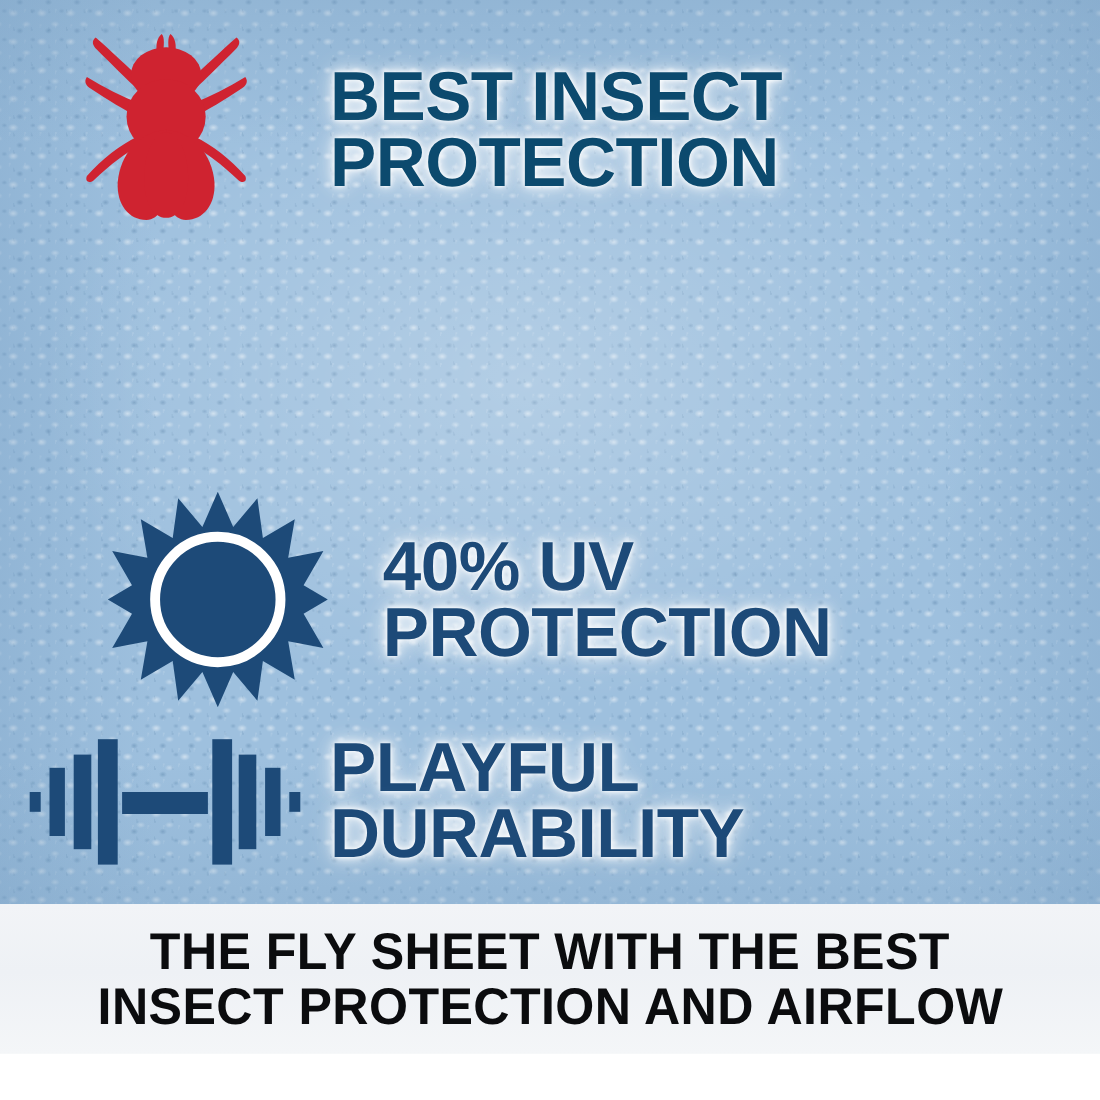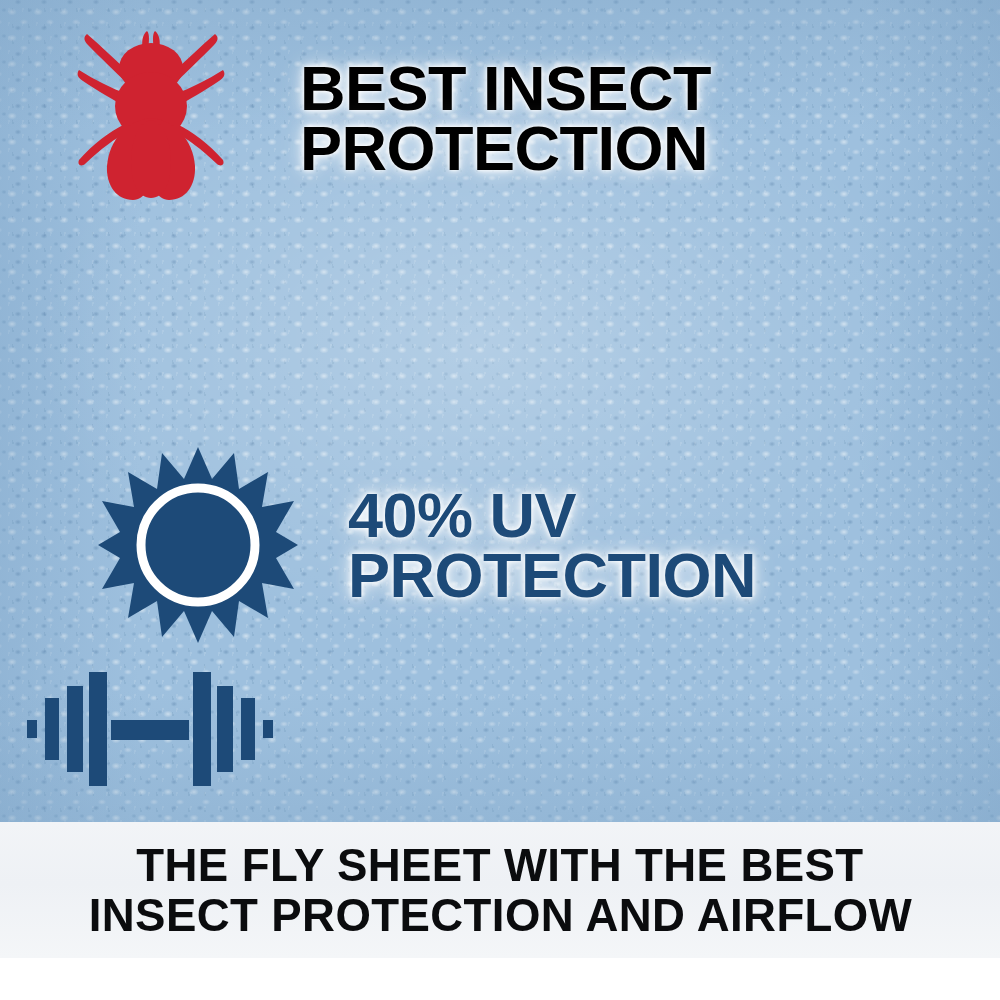--- a/index.html
+++ b/index.html
@@ -83,21 +83,21 @@
     font-size:63px;
     line-height:.96;
     letter-spacing:-.5px;
     white-space:pre-line;
     text-shadow:
        0 0 4px rgba(255,255,255,.95),
        0 0 9px rgba(255,255,255,.92),
        0 0 16px rgba(255,255,255,.70),
        0 0 26px rgba(255,255,255,.45);
   }
-  .label.red  { color:#000000; }
+  .label.red  { color:#0c4a6e; }
   .label.navy { color:#1d4a78; }
 
   
   #row-insect     { left:0;  top:28px;  width:1000px; height:180px; }
   #row-airflow    { left:0;  top:222px; width:1000px; height:195px; }
   #row-uv         { left:0;  top:440px; width:1000px; height:210px;margin-left:48px; }
   #row-durability { left:0;  top:648px; width:1000px; height:160px; }
 
   svg { display:block; overflow:visible; }
 </style>
@@ -176,20 +176,24 @@
 
           <rect x="86" y="62" width="78" height="20"></rect>
 
           <rect x="168" y="14" width="18" height="114"></rect>
           <rect x="192" y="28" width="16" height="86"></rect>
           <rect x="216" y="40" width="14" height="62"></rect>
           <rect x="238" y="62" width="10" height="18"></rect>
         </g>
       </svg>
     </div>
+    <div class="label-cell">
+      <div class="label navy">PLAYFUL
+DURABILITY</div>
+    </div>
   </div>
 
   <div class="caption-band">
     <div class="caption-line">THE FLY SHEET WITH THE BEST</div>
     <div class="caption-line">INSECT PROTECTION AND AIRFLOW</div>
   </div>
 
 </div>
 
 </body></html>

